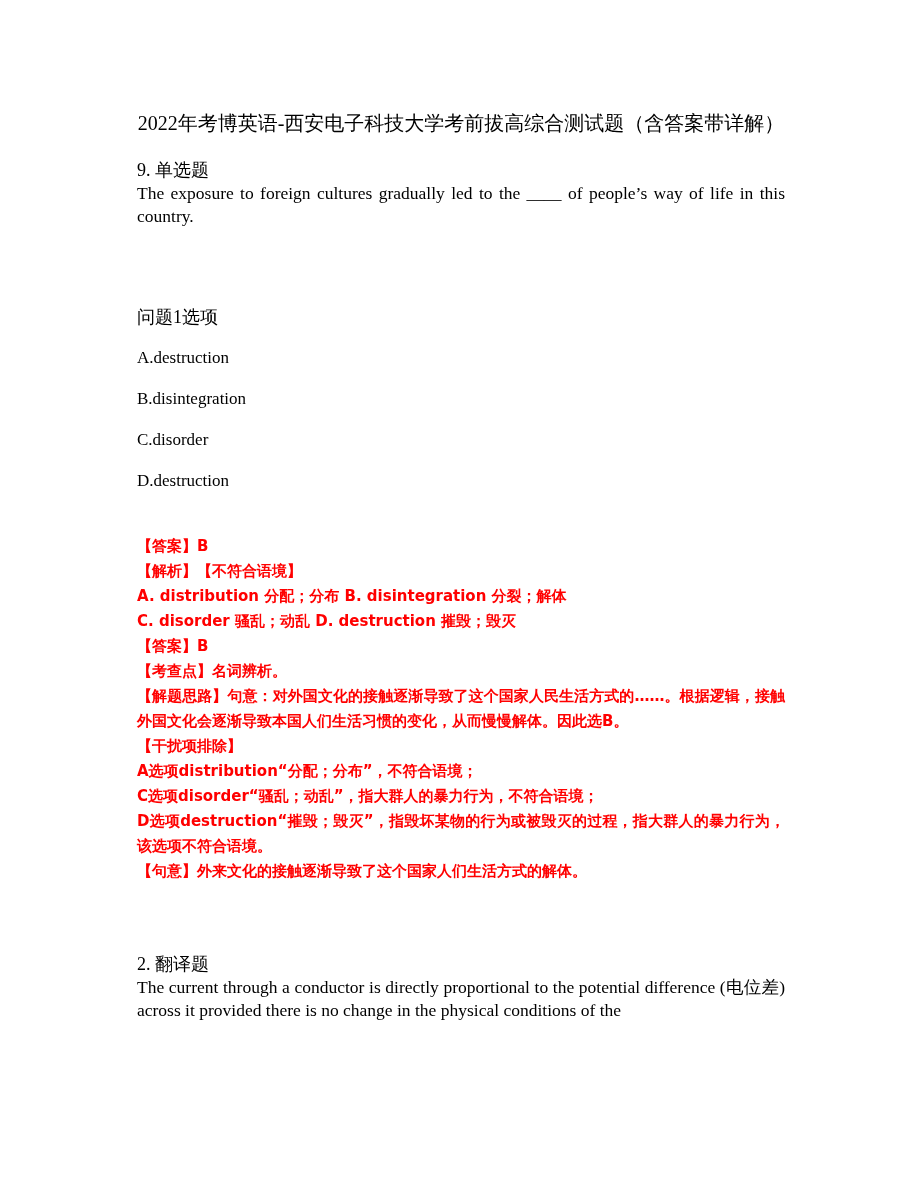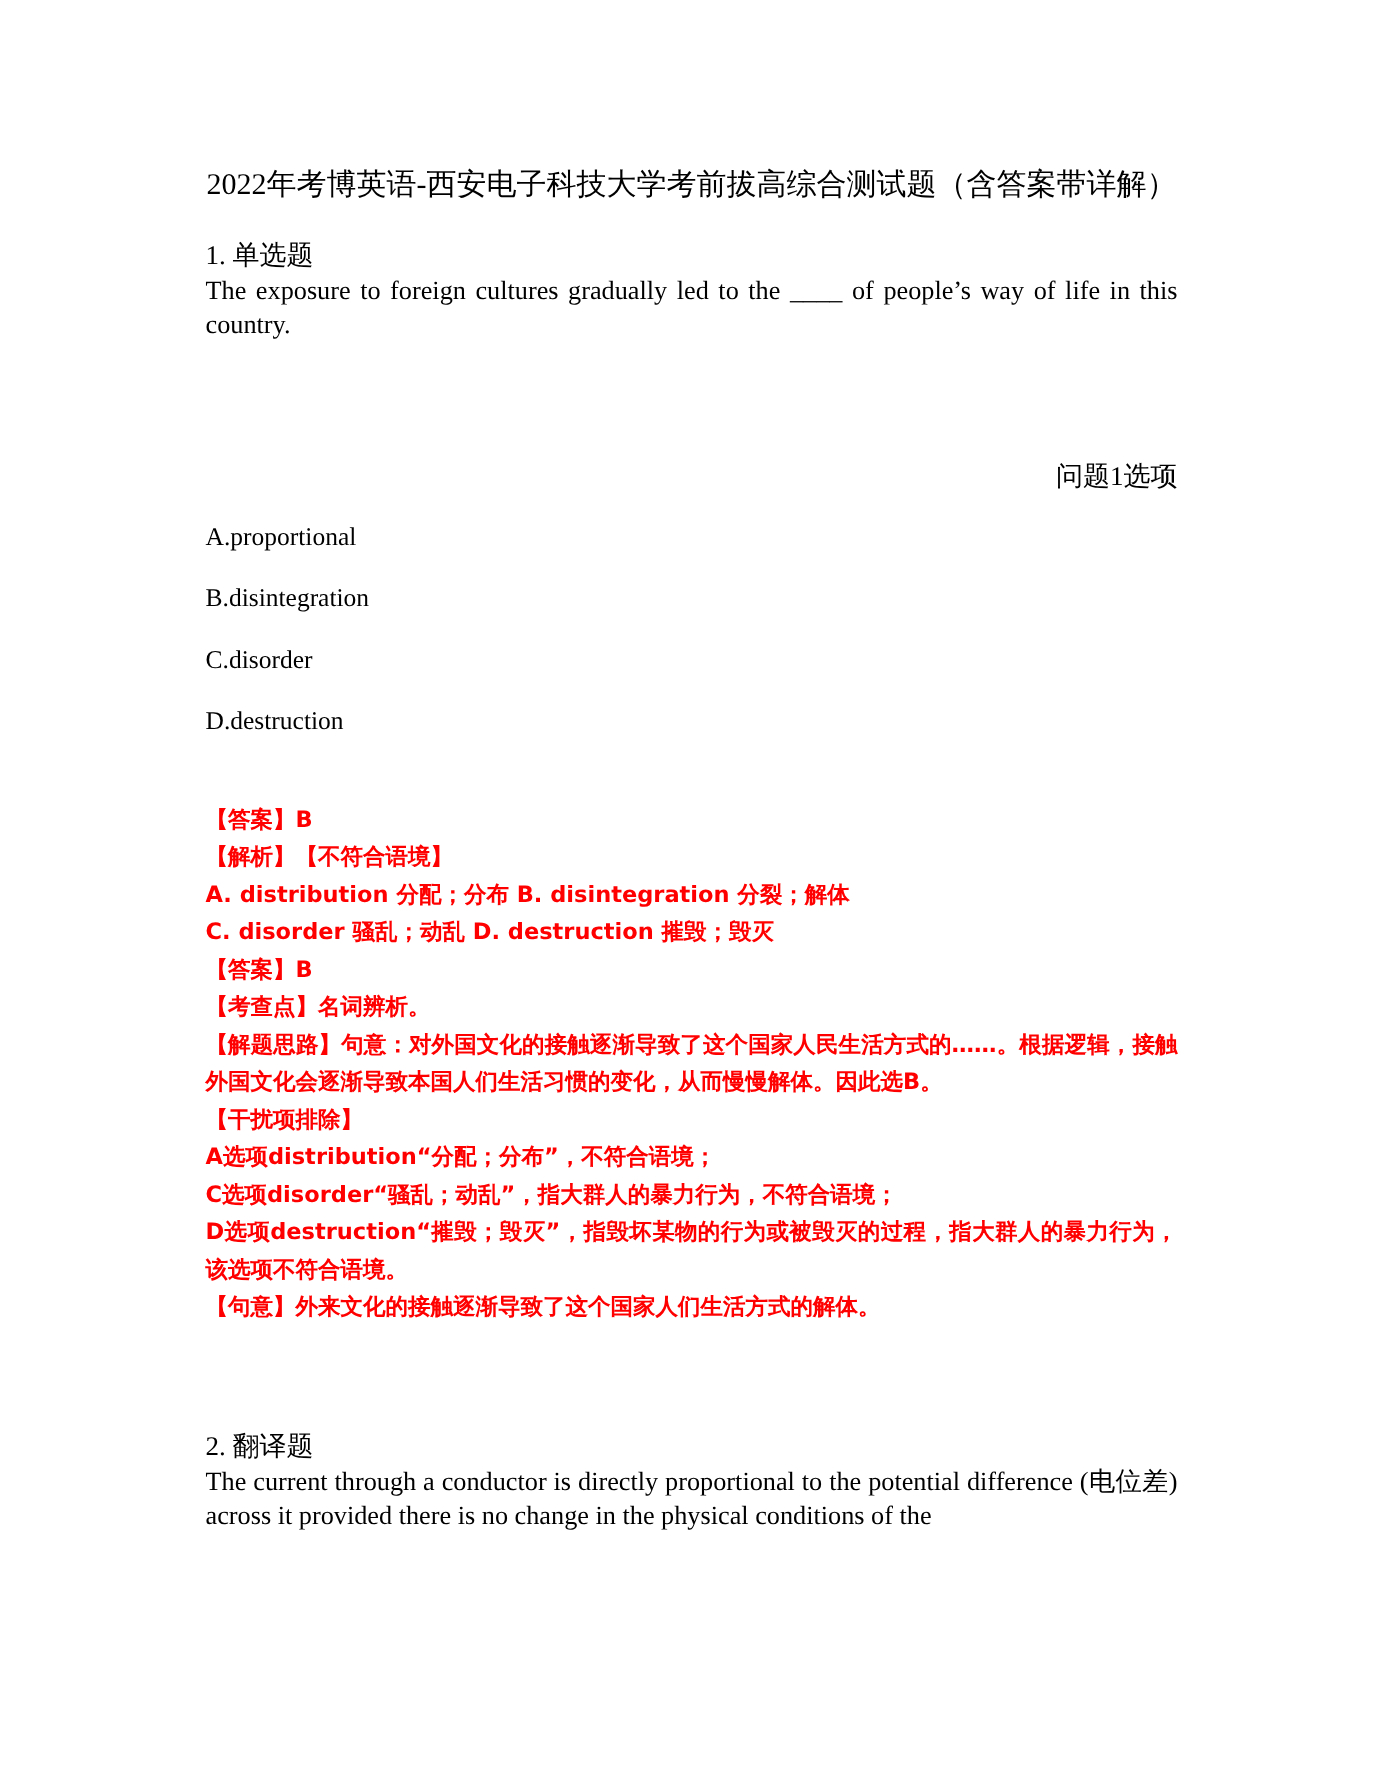--- a/index.html
+++ b/index.html
@@ -36,21 +36,20 @@
   .stem {
     margin: 0;
     font-size: 17.5px;
     line-height: 23px;
     text-align: justify;
   }
   .options-header {
     margin: 77px 0 4px 0;
     font-size: 18px;
     line-height: 24px;
-    text-align: right;
   }
   .opt {
     margin: 17px 0 0 0;
     font-size: 17px;
     line-height: 24px;
   }
   .answer-block {
     margin-top: 41px;
   }
   .answer-block p {
@@ -73,27 +72,27 @@
   }
 </style>
 </head>
 <body>
 
 <div class="doc">
 
   <h1 class="doc-title">2022年考博英语-西安电子科技大学考前拔高综合测试题（含答案带详解）</h1>
 
   <div>
-    <p class="section-label">1. 单选题</p>
+    <p class="section-label">9. 单选题</p>
 
     <p class="stem">The exposure to foreign cultures gradually led to the ____ of people’s way of life in this country.</p>
 
     <p class="options-header">问题1选项</p>
 
-    <p class="opt">A.proportional</p>
+    <p class="opt">A.destruction</p>
     <p class="opt">B.disintegration</p>
     <p class="opt">C.disorder</p>
     <p class="opt">D.destruction</p>
 
     <div class="answer-block">
       <p>【答案】B</p>
       <p>【解析】【不符合语境】</p>
       <p>A. distribution 分配；分布 B. disintegration 分裂；解体</p>
       <p>C. disorder 骚乱；动乱 D. destruction 摧毁；毁灭</p>
       <p>【答案】B</p>

